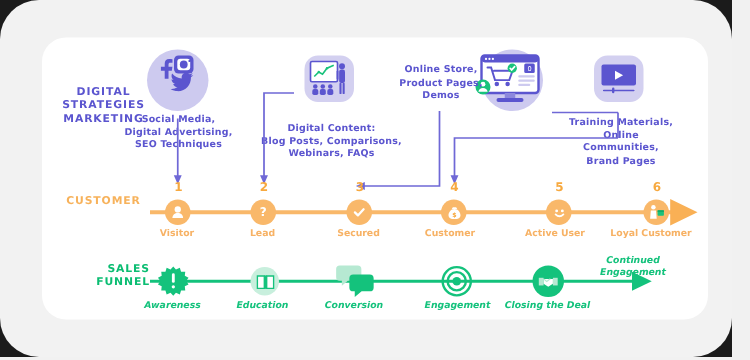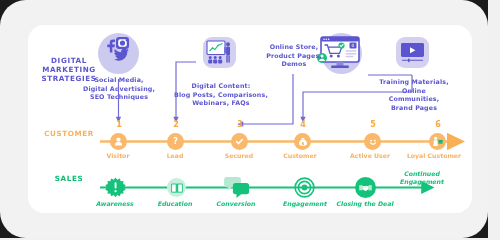--- a/index.html
+++ b/index.html
@@ -26,21 +26,21 @@
   .rowlabel{
     position:absolute;
     font-weight:bold;
     letter-spacing:.6px;
     line-height:1.25;
     text-transform:uppercase;
     font-size:7.2px;
   }
   .rowlabel.dms{left:38px;top:56px;width:62px;text-align:center;color:#5b55cf;}
   .rowlabel.cl {left:38px;top:129px;width:62px;text-align:center;color:#f7b25b;}
-  .rowlabel.sf {left:38px;top:174px;width:62px;text-align:center;color:#0bbd72;}
+  .rowlabel.sf {left:38px;top:174px;width:62px;text-align:right;color:#0bbd72;}
 
   
   .blob{
     position:absolute;border-radius:50%;
     background:#cdcaef;
   }
   .iconbox{
     position:absolute;border-radius:9px;background:#d3d0f0;
   }
   .capt{
@@ -76,28 +76,29 @@
   <div class="corner tl"></div>
   <div class="corner tr"></div>
   <div class="corner bl"></div>
   <div class="corner br"></div>
   <div class="corner-mask"></div>
 
   <div class="card"></div>
 
   <div class="rowlabel dms">
     <div>DIGITAL</div>
+    <div>STRATEGIES</div>
     <div>MARKETING</div>
-    <div>STRATEGIES</div>
   </div>
   <div class="rowlabel cl">
     <div>CUSTOMER</div>
   </div>
   <div class="rowlabel sf">
     <div>SALES</div>
+    <div>FUNNEL</div>
   </div>
 
   <div class="blob" style="left:98px;top:33px;width:41px;height:41px;"></div>
   <div style="position:absolute;left:100px;top:35px;width:38px;height:36px;">
     <svg width="38" height="36" viewBox="0 0 38 36">
 
       <rect x="16" y="2" width="13" height="12" rx="3" fill="#5b55cf"></rect>
       <rect x="18.2" y="4.2" width="8.6" height="7.6" rx="2" fill="#ffffff"></rect>
       <circle cx="22.5" cy="8" r="2.6" fill="#5b55cf"></circle>
       <circle cx="26.4" cy="5.6" r="0.8" fill="#5b55cf"></circle>

